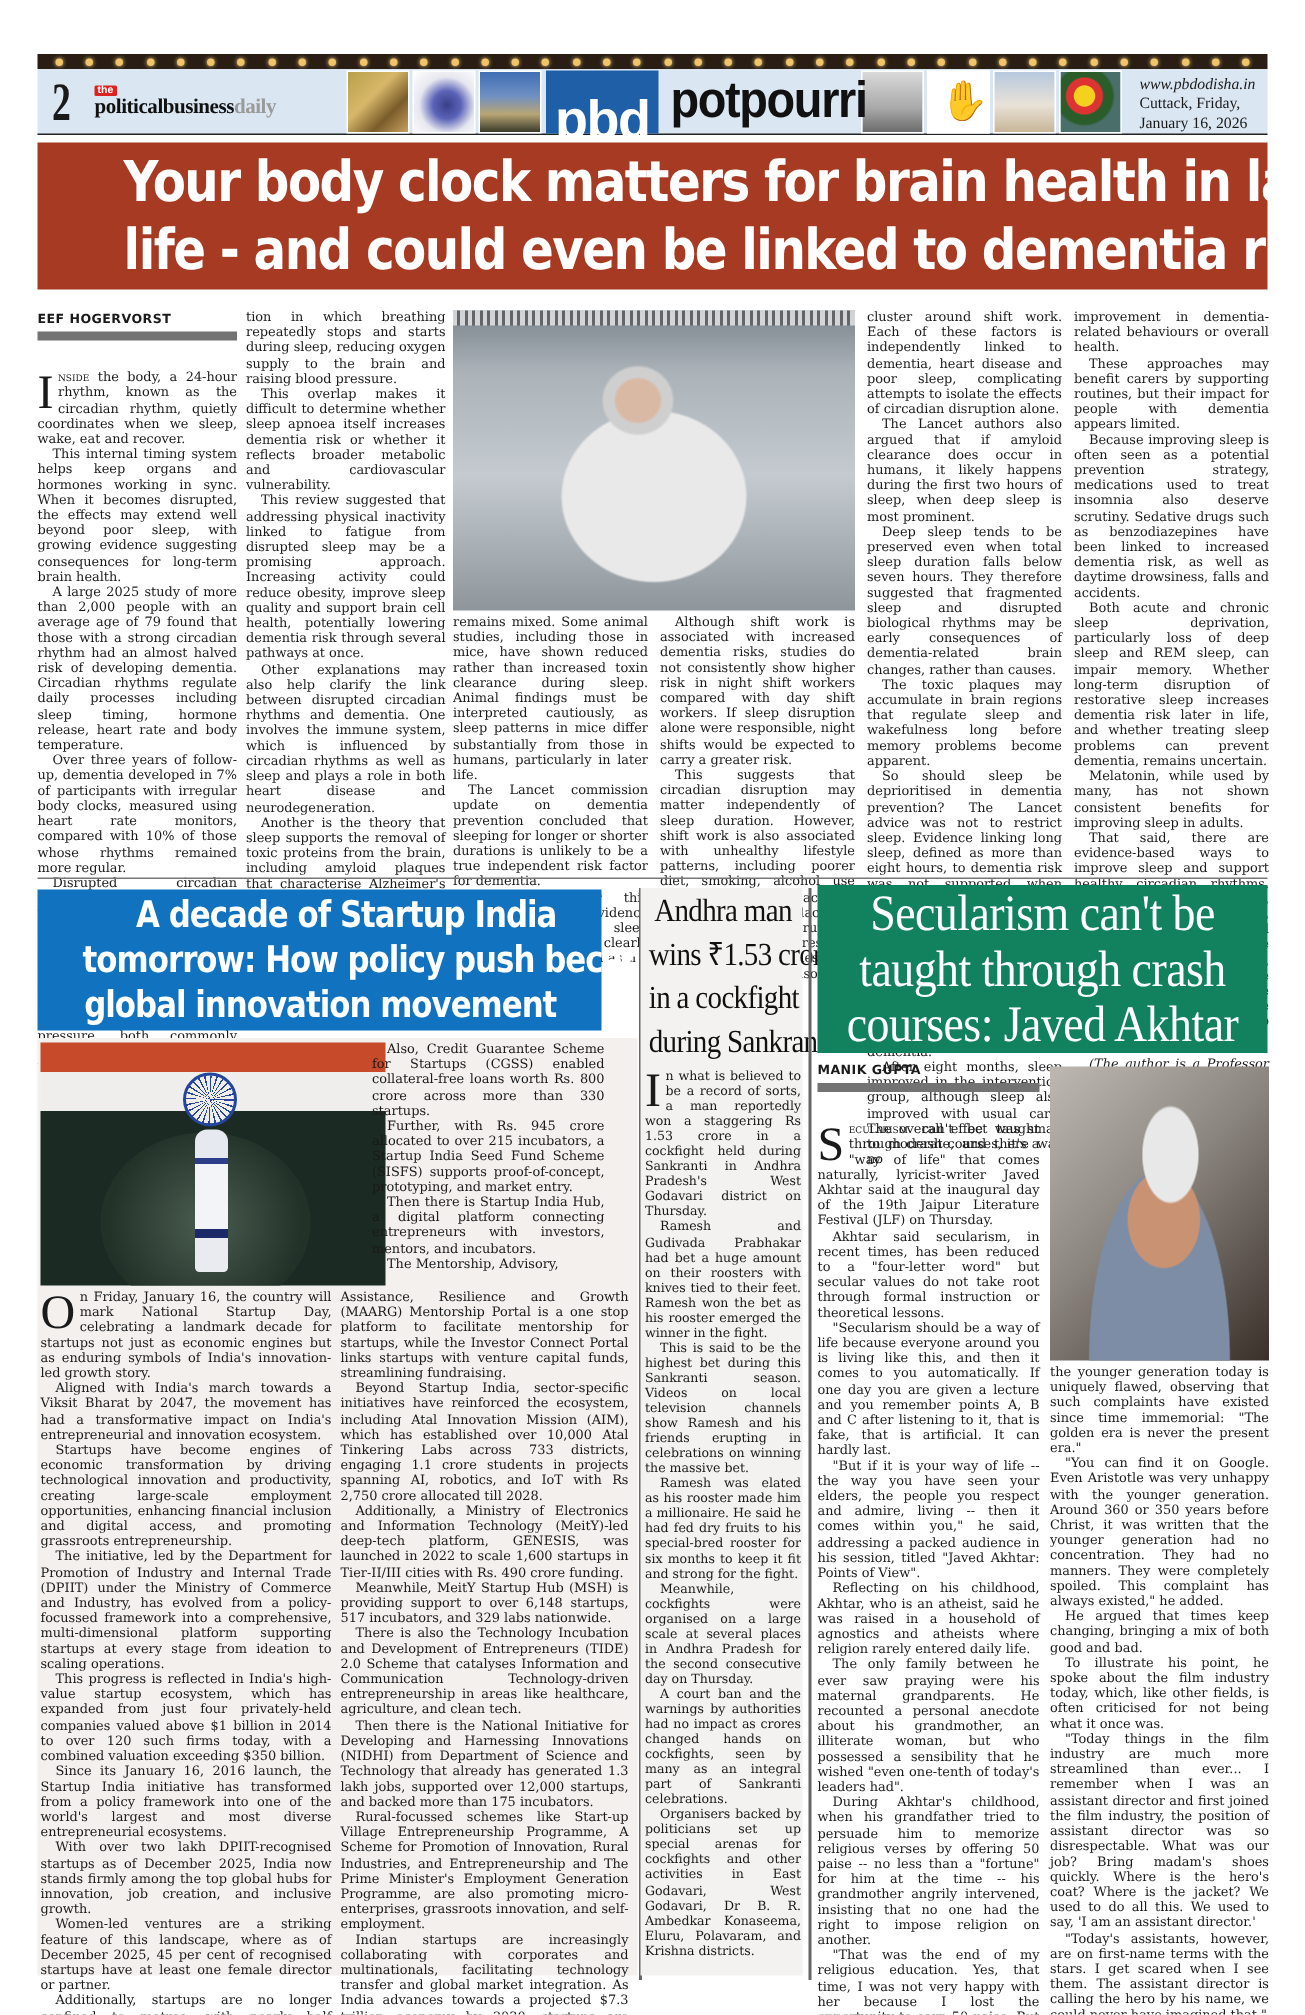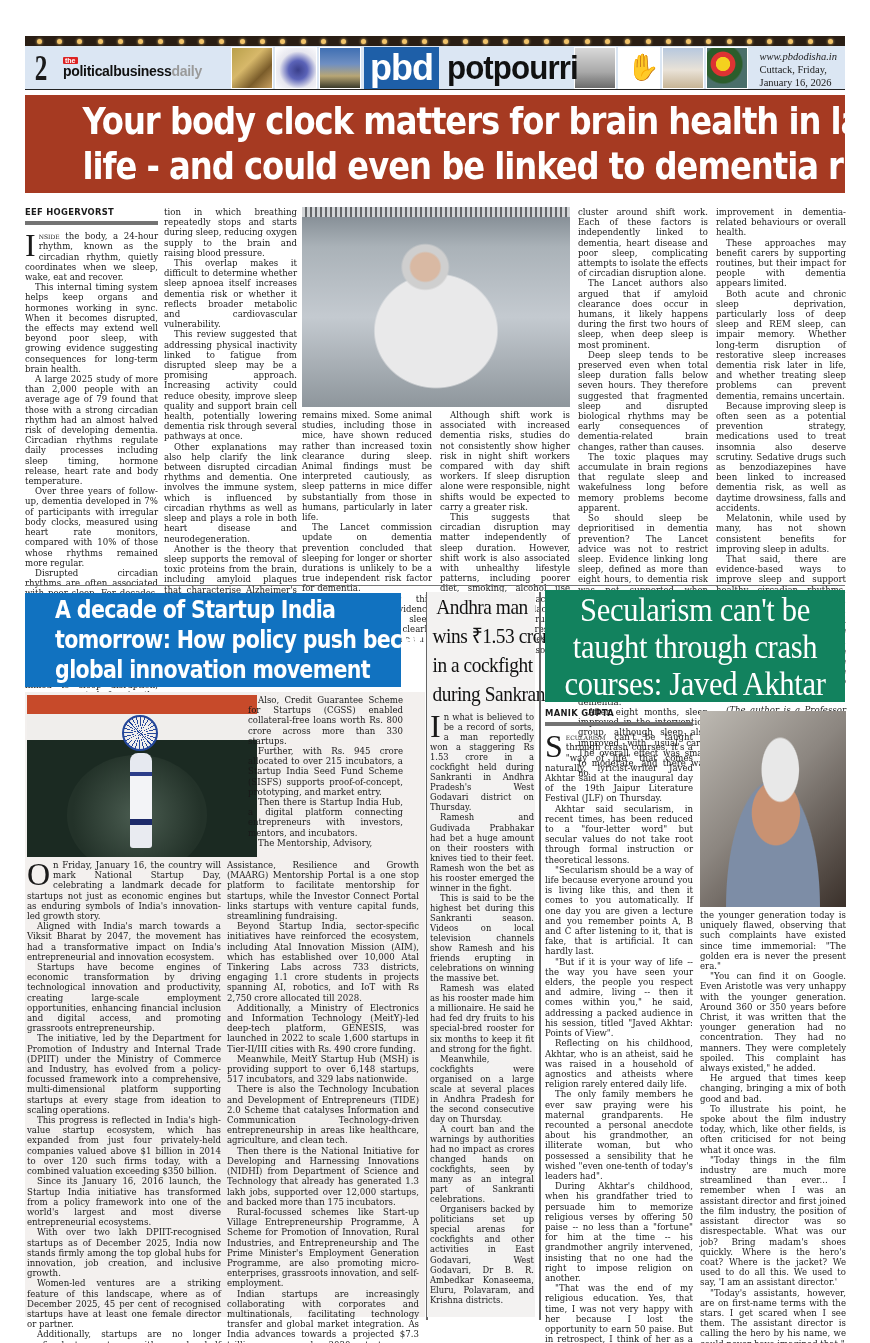--- a/index.html
+++ b/index.html
@@ -7,58 +7,58 @@
   body { font-family: "DejaVu Serif", "Liberation Serif", serif; color: #1a1a1a; position: relative; }
 
   
   .masthead { position: absolute; left: 25px; top: 36px; width: 820px; height: 56px; }
   .filmstrip { height: 10px; background: #2a1e14; display: flex; justify-content: space-around; align-items: center; padding: 0 4px; }
   .filmstrip span { width: 5px; height: 5px; border-radius: 50%; background: #f2c46a; box-shadow: 0 0 3px #ffd98a; }
   .bar { height: 44px; background: #dbe6f3; display: flex; align-items: center; border-bottom: 1.5px solid #222; position: relative; }
   .page-no { font-family: "Liberation Serif", serif; font-size: 36px; font-weight: bold; width: 32px; text-align: center; transform: scaleX(0.7); }
   .brand { display: flex; flex-direction: column; margin-left: 6px; width: 166px; }
   .brand .the { background: #d22; color: #fff; font-family: "Liberation Sans", sans-serif; font-size: 7px; font-weight: bold; padding: 0 2px; width: fit-content; border-radius: 1px; }
-  .brand .name { font-family: Liberation Sans, sans-serif; font-size: 14px; font-weight: bold; letter-spacing: -0.3px; line-height: 15px; white-space: nowrap; }
+  .brand .name { font-family: Liberation Serif, serif; font-size: 14px; font-weight: bold; letter-spacing: -0.3px; line-height: 15px; white-space: nowrap; }
   .brand .name .pb { color: #111; }
   .brand .name .daily { color: #9a9a9a; }
   .thumb { width: 42px; height: 42px; margin-left: 2px; border: 1px solid #fff; }
   .th1 { background: linear-gradient(135deg, #b9a04a, #d7b86a 40%, #7a5c2a 70%, #c8a060); }
   .th2 { background: radial-gradient(circle at 55% 55%, #3a3f8a, #5b63b8 30%, #e7e7ef 60%, #fff); }
   .th3 { background: linear-gradient(180deg, #3f6fb3 0%, #6f8fc2 40%, #b8a675 70%, #3a3a2a 100%); }
-  .pbd-logo { height: 42px; margin-left: 3px; background: #1e5fa8; color: #fff; font-family: "Liberation Sans", sans-serif; font-weight: bold; font-size: 36px; padding: 0 6px; line-height: 42px; letter-spacing: -1px; transform-origin: left; }
+  .pbd-logo { height: 42px; margin-left: 3px; background: #1e5fa8; color: #fff; font-family: "Liberation Sans", sans-serif; font-weight: bold; font-size: 36px; padding: 12px 6px; line-height: 42px; letter-spacing: -1px; transform-origin: left; }
   .potpourri { font-family: "Liberation Sans", sans-serif; font-weight: bold; font-size: 34px; color: #111; margin-left: 8px; letter-spacing: -1px; transform: scaleX(0.92); transform-origin: left; width: 125px; }
   .th4 { background: linear-gradient(180deg, #d9d9d9, #a9a9a9 60%, #6b6b6b); }
   .th5 { background: #fff; position: relative; }
   .th5::after { content: "✋"; position: absolute; left: 8px; top: 4px; font-size: 26px; color: #c44; }
   .th6 { background: linear-gradient(180deg, #b7c8de 0%, #e9e2d7 55%, #c7b596 100%); }
   .th7 { background: radial-gradient(circle at 40% 40%, #f4d11e 0 20%, #d33 22% 35%, #2b5d2b 38% 55%, #4a6f6a 60%); }
   .dateline { position: absolute; right: 8px; top: 4px; text-align: left; font-family: "Liberation Serif", serif; font-size: 10.5px; line-height: 13px; margin-left: 23px; }
   .dateline .url { font-style: italic; }
 
   
   .lead-head { position: absolute; left: 25px; top: 95px; width: 820px; height: 98px; background: #a63a22; color: #fff; font-family: "DejaVu Sans", sans-serif; font-weight: bold; text-align: center; font-size: 37.5px; line-height: 45px; padding-top: 4px; letter-spacing: -1.2px; }
   .lead-head .l { display: block; transform: scaleX(0.86); white-space: nowrap; }
 
   
   .col { position: absolute; font-size: 8.6px; line-height: 10.2px; text-align: justify; hyphens: auto; }
   .col p { text-indent: 10px; }
   .col p.noind { text-indent: 0; }
-  .byline { font-family: "DejaVu Sans", sans-serif; font-weight: bold; font-size: 8.4px; padding-bottom: 4px; border-bottom: 4px solid #737373; margin-bottom: 6px; letter-spacing: 0.3px; }
+  .byline { font-family: "DejaVu Sans", sans-serif; font-weight: bold; font-size: 8.4px; padding-bottom: 4px; border-bottom: 6px solid #737373; margin-bottom: 20px; letter-spacing: 0.3px; }
   .dropcap { float: left; font-size: 32px; line-height: 27px; margin: 1px 3px 0 0; font-family: "Liberation Serif", serif; }
   .smallcaps { font-variant: small-caps; }
 
   
   .photo-bed { position: absolute; left: 302px; top: 207px; width: 268px; height: 200px; background: radial-gradient(ellipse at 46% 30%, #d9b9a3 0 7%, #cfcfcf 8% 11%, transparent 12%), radial-gradient(ellipse at 50% 62%, #e9e9ea 0 32%, transparent 33%), linear-gradient(180deg, #7c858d 0%, #aab2b8 20%, #c4cad0 55%, #8e969c 100%); }
   .photo-bed::before { content: ""; position: absolute; left: 0; top: 0; width: 100%; height: 10px; background: repeating-linear-gradient(90deg, #f4f4f4 0 3px, #555 3px 5px); opacity: .7; }
 
   .rule-h { position: absolute; height: 1px; background: #777; }
   .rule-v { position: absolute; width: 1.5px; background: #666; }
 
   
-  .startup-head { position: absolute; left: 25px; top: 593px; width: 376px; height: 94px; background: #1172c0; color: #fff; font-family: "DejaVu Sans", sans-serif; font-weight: bold; text-align: left; font-size: 24.5px; line-height: 30px; padding-top: 2px; letter-spacing: -0.8px; }
+  .startup-head { position: absolute; left: 25px; top: 593px; width: 376px; height: 94px; background: #1172c0; color: #fff; font-family: "DejaVu Sans", sans-serif; font-weight: bold; text-align: right; font-size: 24.5px; line-height: 30px; padding-top: 2px; letter-spacing: -0.8px; }
   .startup-head .l { display: block; transform: scaleX(0.84); white-space: nowrap; }
   .startup-box { position: absolute; left: 25px; top: 692px; width: 400px; height: 625px; background: #f3f0ee; }
   .photo-robot { position: absolute; left: 27px; top: 695px; width: 230px; height: 162px; background: linear-gradient(180deg, #c74a2a 0 12%, #f0eeec 12% 28%, #1b2a22 28% 100%); overflow: hidden; }
   .photo-robot .spot { position: absolute; left: 40px; top: 60px; width: 140px; height: 120px; border-radius: 50%; background: radial-gradient(circle, #4a5c50 0, #233229 70%); }
   .photo-robot .chakra { position: absolute; left: 95px; top: 20px; width: 36px; height: 36px; border-radius: 50%; border: 2px solid #23469a; background: repeating-conic-gradient(#23469a 0 4deg, #f0eeec 4deg 15deg); }
   .photo-robot .robot { position: absolute; left: 103px; top: 58px; width: 22px; height: 95px; background: linear-gradient(180deg, #e6e9f0 0 20%, #2c3d8a 20% 24%, #f3f4f7 24% 70%, #1d2a6a 70% 76%, #e9ebf1 76%); border-radius: 8px 8px 3px 3px; }
 
   
   .andhra-head { position: absolute; left: 427px; top: 593px; width: 110px; height: 118px; font-family: "Liberation Serif", serif; text-align: center; font-size: 21.5px; line-height: 29px; letter-spacing: -0.5px; color: #111; }
   .andhra-head .l { display: block; white-space: nowrap; transform: scaleX(0.9); }
@@ -185,22 +185,22 @@
   <p>Deep sleep tends to be preserved even when total sleep duration falls below seven hours. They therefore suggested that fragmented sleep and disrupted biological rhythms may be early consequences of dementia-related brain changes, rather than causes.</p>
   <p>The toxic plaques may accumulate in brain regions that regulate sleep and wakefulness long before memory problems become apparent.</p>
   <p>So should sleep be deprioritised in dementia prevention? The Lancet advice was not to restrict sleep. Evidence linking long sleep, defined as more than eight hours, to dementia risk was not supported when broader data were considered.</p>
   <p>A recent trial tested a personalised programme combining several approaches, such as light exposure, sleep scheduling, daytime activity and caregiver support, to improve sleep in people with dementia.</p>
   <p>After eight months, sleep improved in the intervention group, although sleep also improved with usual care. The overall effect was small to moderate, and there was no</p>
 </div>
 
 <div class="col" style="left:716px; top:207px; width:130px;">
   <p class="noind">improvement in dementia-related behaviours or overall health.</p>
   <p>These approaches may benefit carers by supporting routines, but their impact for people with dementia appears limited.</p>
+  <p>Because improving sleep is often seen as a potential prevention strategy, medications used to treat insomnia also deserve scrutiny. Sedative drugs such as benzodiazepines have been linked to increased dementia risk, as well as daytime drowsiness, falls and accidents.</p>
   <p>Both acute and chronic sleep deprivation, particularly loss of deep sleep and REM sleep, can impair memory. Whether long-term disruption of restorative sleep increases dementia risk later in life, and whether treating sleep problems can prevent dementia, remains uncertain.</p>
-  <p>Because improving sleep is often seen as a potential prevention strategy, medications used to treat insomnia also deserve scrutiny. Sedative drugs such as benzodiazepines have been linked to increased dementia risk, as well as daytime drowsiness, falls and accidents.</p>
   <p>Melatonin, while used by many, has not shown consistent benefits for improving sleep in adults.</p>
   <p>That said, there are evidence-based ways to improve sleep and support healthy circadian rhythms. Regular moderate exercise, around 30 minutes a day, particularly outdoors and before midday, is one of the most effective. As a bonus, physical activity is also one of the strongest protective factors against heart disease and dementia. So wrap up warm and get walking.</p>
   <p class="author-note">(The author is a Professor of Biological Psychology, Loughborough University)</p>
 </div>
 
 <div class="rule-h" style="left:25px; top:585px; width:820px;"></div>
 
 <div class="startup-box"></div>
 <div class="startup-head">
   <span class="l">A decade of Startup India</span>
@@ -276,21 +276,21 @@
 
 <div class="photo-akhtar" title="Javed Akhtar portrait"></div>
 
 <div class="col" style="left:545px; top:708px; width:148px;">
   <div class="byline">MANIK GUPTA</div>
   <p class="noind"><span class="dropcap">S</span><span class="smallcaps">ecularism</span><span> can't be taught through crash courses, it's a "way of life" that comes naturally, lyricist-writer Javed Akhtar said at the inaugural day of the 19th Jaipur Literature Festival (JLF) on Thursday.</span></p>
   <p>Akhtar said secularism, in recent times, has been reduced to a "four-letter word" but secular values do not take root through formal instruction or theoretical lessons.</p>
   <p>"Secularism should be a way of life because everyone around you is living like this, and then it comes to you automatically. If one day you are given a lecture and you remember points A, B and C after listening to it, that is fake, that is artificial. It can hardly last.</p>
   <p>"But if it is your way of life -- the way you have seen your elders, the people you respect and admire, living -- then it comes within you," he said, addressing a packed audience in his session, titled "Javed Akhtar: Points of View".</p>
   <p>Reflecting on his childhood, Akhtar, who is an atheist, said he was raised in a household of agnostics and atheists where religion rarely entered daily life.</p>
-  <p>The only family members he ever saw praying were his maternal grandparents. He recounted a personal anecdote about his grandmother, an illiterate woman, but who possessed a sensibility that he wished "even one-tenth of today's leaders had".</p>
+  <p>The only family between he ever saw praying were his maternal grandparents. He recounted a personal anecdote about his grandmother, an illiterate woman, but who possessed a sensibility that he wished "even one-tenth of today's leaders had".</p>
   <p>During Akhtar's childhood, when his grandfather tried to persuade him to memorize religious verses by offering 50 paise -- no less than a "fortune" for him at the time -- his grandmother angrily intervened, insisting that no one had the right to impose religion on another.</p>
   <p>"That was the end of my religious education. Yes, that time, I was not very happy with her because I lost the opportunity to earn 50 paise. But in retrospect, I think of her as a woman who could not even write her name, (but) she had this sensibility. I wish our leaders had one-tenth of this sensibility," he explained.</p>
 
 </div>
 
 <div class="col" style="left:700px; top:910px; width:146px;">
   <p class="noind">the younger generation today is uniquely flawed, observing that such complaints have existed since time immemorial: "The golden era is never the present era."</p>
   <p>"You can find it on Google. Even Aristotle was very unhappy with the younger generation. Around 360 or 350 years before Christ, it was written that the younger generation had no concentration. They had no manners. They were completely spoiled. This complaint has always existed," he added.</p>
   <p>He argued that times keep changing, bringing a mix of both good and bad.</p>
   <p>To illustrate his point, he spoke about the film industry today, which, like other fields, is often criticised for not being what it once was.</p>

